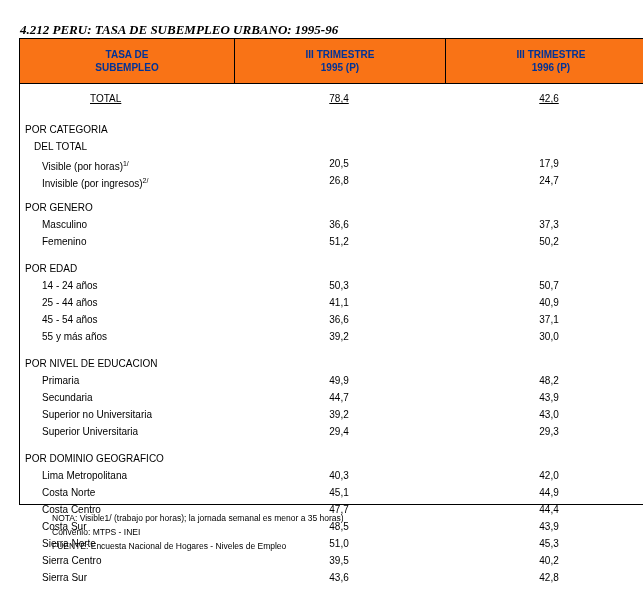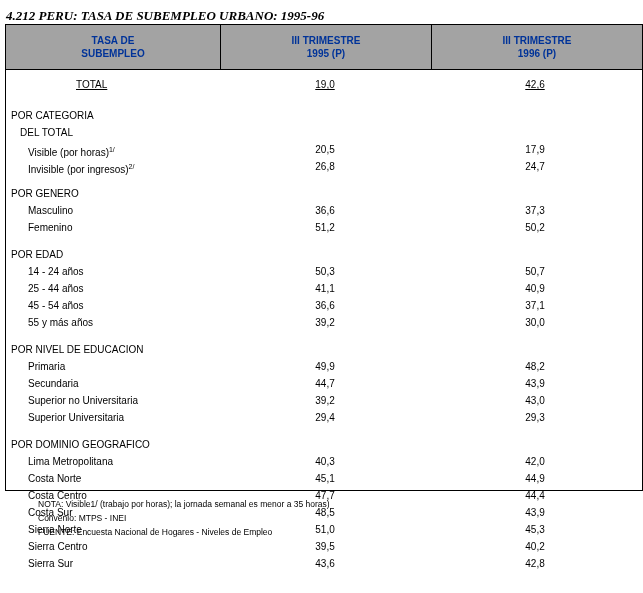--- a/index.html
+++ b/index.html
@@ -13,21 +13,21 @@
     font-family: "Liberation Serif", serif;
     color: #000000;
     position: relative;
     overflow: hidden;
   }
   .page {
     width: 643px;
     height: 593px;
     position: relative;
     box-sizing: border-box;
-    padding: 2px;
+    padding: 16px;
   }
   .title {
     font-family: "Liberation Serif", serif;
     font-weight: bold;
     font-style: italic;
     font-size: 13px;
     padding: 6px 0 0 4px;
     letter-spacing: 0px;
   }
   .subtitle {
@@ -41,21 +41,21 @@
     width: 634px;
     margin-left: 3px;
     table-layout: fixed;
   }
   table.main td, table.main th {
     border: 1px solid #000000;
     padding: 0;
     vertical-align: middle;
   }
   .hdr {
-    background: #a3a3a3;
+    background: #f97316;
     text-align: center;
     font-family: "Liberation Sans", sans-serif;
     font-size: 10px;
     color: #003399;
     height: 44px;
     line-height: 13px;
   }
   .hdr .l1 { display: block; }
   .hdr .l2 { display: block; }
   .col-cat { width: 214px; }
@@ -134,21 +134,21 @@
         <span class="l2">1996 (P)</span>
       </th>
     </tr>
     <tr>
       <td class="body-cell" colspan="3">
         <div class="grid">
           <div class="rowsarea" id="rows-area">
                 <div style="height: 6px;"></div>
                 <div class="row total">
                   <div class="c-label lvl0"><span>TOTAL</span></div>
-                  <div class="c-val"><span>19,0</span></div>
+                  <div class="c-val"><span>78,4</span></div>
                   <div class="c-val"><span>42,6</span></div>
                 </div>
                 <div style="height: 14px;"></div>
                 <div class="row">
                   <div class="c-label lvl0"><span>POR CATEGORIA</span></div>
                   <div class="c-val"><span></span></div>
                   <div class="c-val"><span></span></div>
                 </div>
                 <div class="row">
                   <div class="c-label lvl1"><span>DEL TOTAL</span></div>

